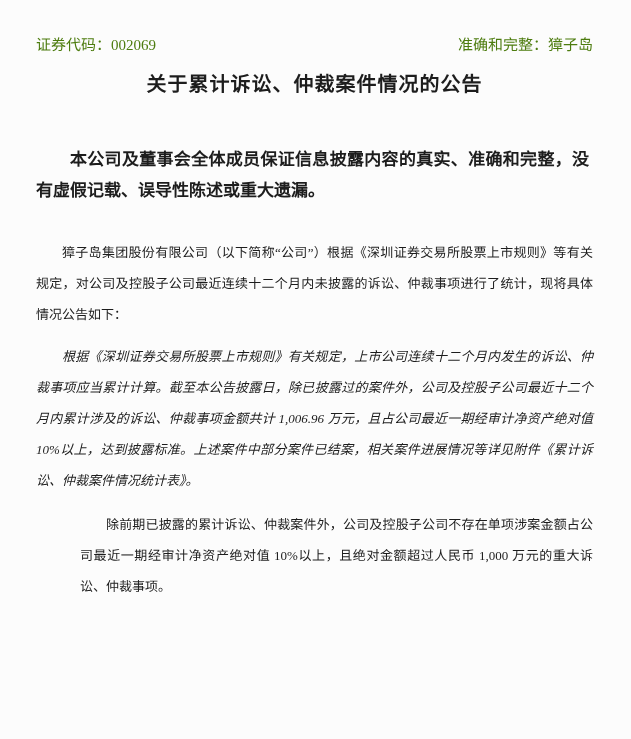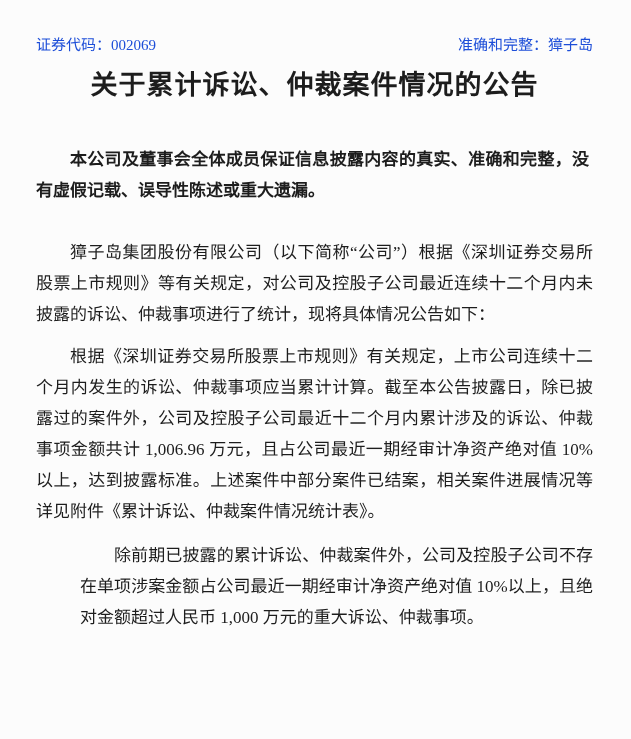--- a/index.html
+++ b/index.html
@@ -21,62 +21,63 @@
       overflow: hidden;
     }
     .doc-header {
       display: flex;
       justify-content: space-between;
       align-items: baseline;
       font-size: 15px;
       line-height: 19px;
       white-space: nowrap;
     }
-    .doc-header .hdr-item { color: #1d4ed8; }
+    .doc-header .hdr-item { color: #4d7c0f; }
     .company-title {
       margin-top: 37px;
       text-align: center;
       font-size: 21px;
       line-height: 27px;
       font-weight: 700;
       letter-spacing: 1px;
     }
     .announcement-title {
       margin-top: 17px;
       text-align: center;
-      font-size: 27px;
+      font-size: 20px;
       line-height: 27px;
       font-weight: 700;
       letter-spacing: 1px;
+      font-family: Liberation Mono, monospace;
     }
     .declaration {
       margin: 45px 4px 0 0;
       font-size: 17px;
       line-height: 31px;
       font-weight: 700;
       text-indent: 2em;
       text-align: justify;
     }
     .para {
       margin: 0;
-      font-size: 17px;
+      font-size: 13px;
       line-height: 31px;
       text-indent: 2em;
       text-align: justify;
     }
     .para-intro   { margin-top: 31px; }
     .section-heading {
       margin: 15px 0 0 0;
       font-size: 17px;
       line-height: 27px;
       font-weight: 700;
       text-indent: 2em;
       text-align: left;
     }
-    .para-1 { margin-top: 11px; }
+    .para-1 { margin-top: 11px; font-style: italic; }
     .para-2 { margin-top: 13px; margin-left: 44px; }
   </style>
 </head>
 <body>
 
 <div class="page">
 
   <div class="doc-header">
     <span class="hdr-item"><span>证券代码：</span><span>002069</span></span>
     <span class="hdr-item"><span>准确和完整：</span><span>獐子岛</span></span>

